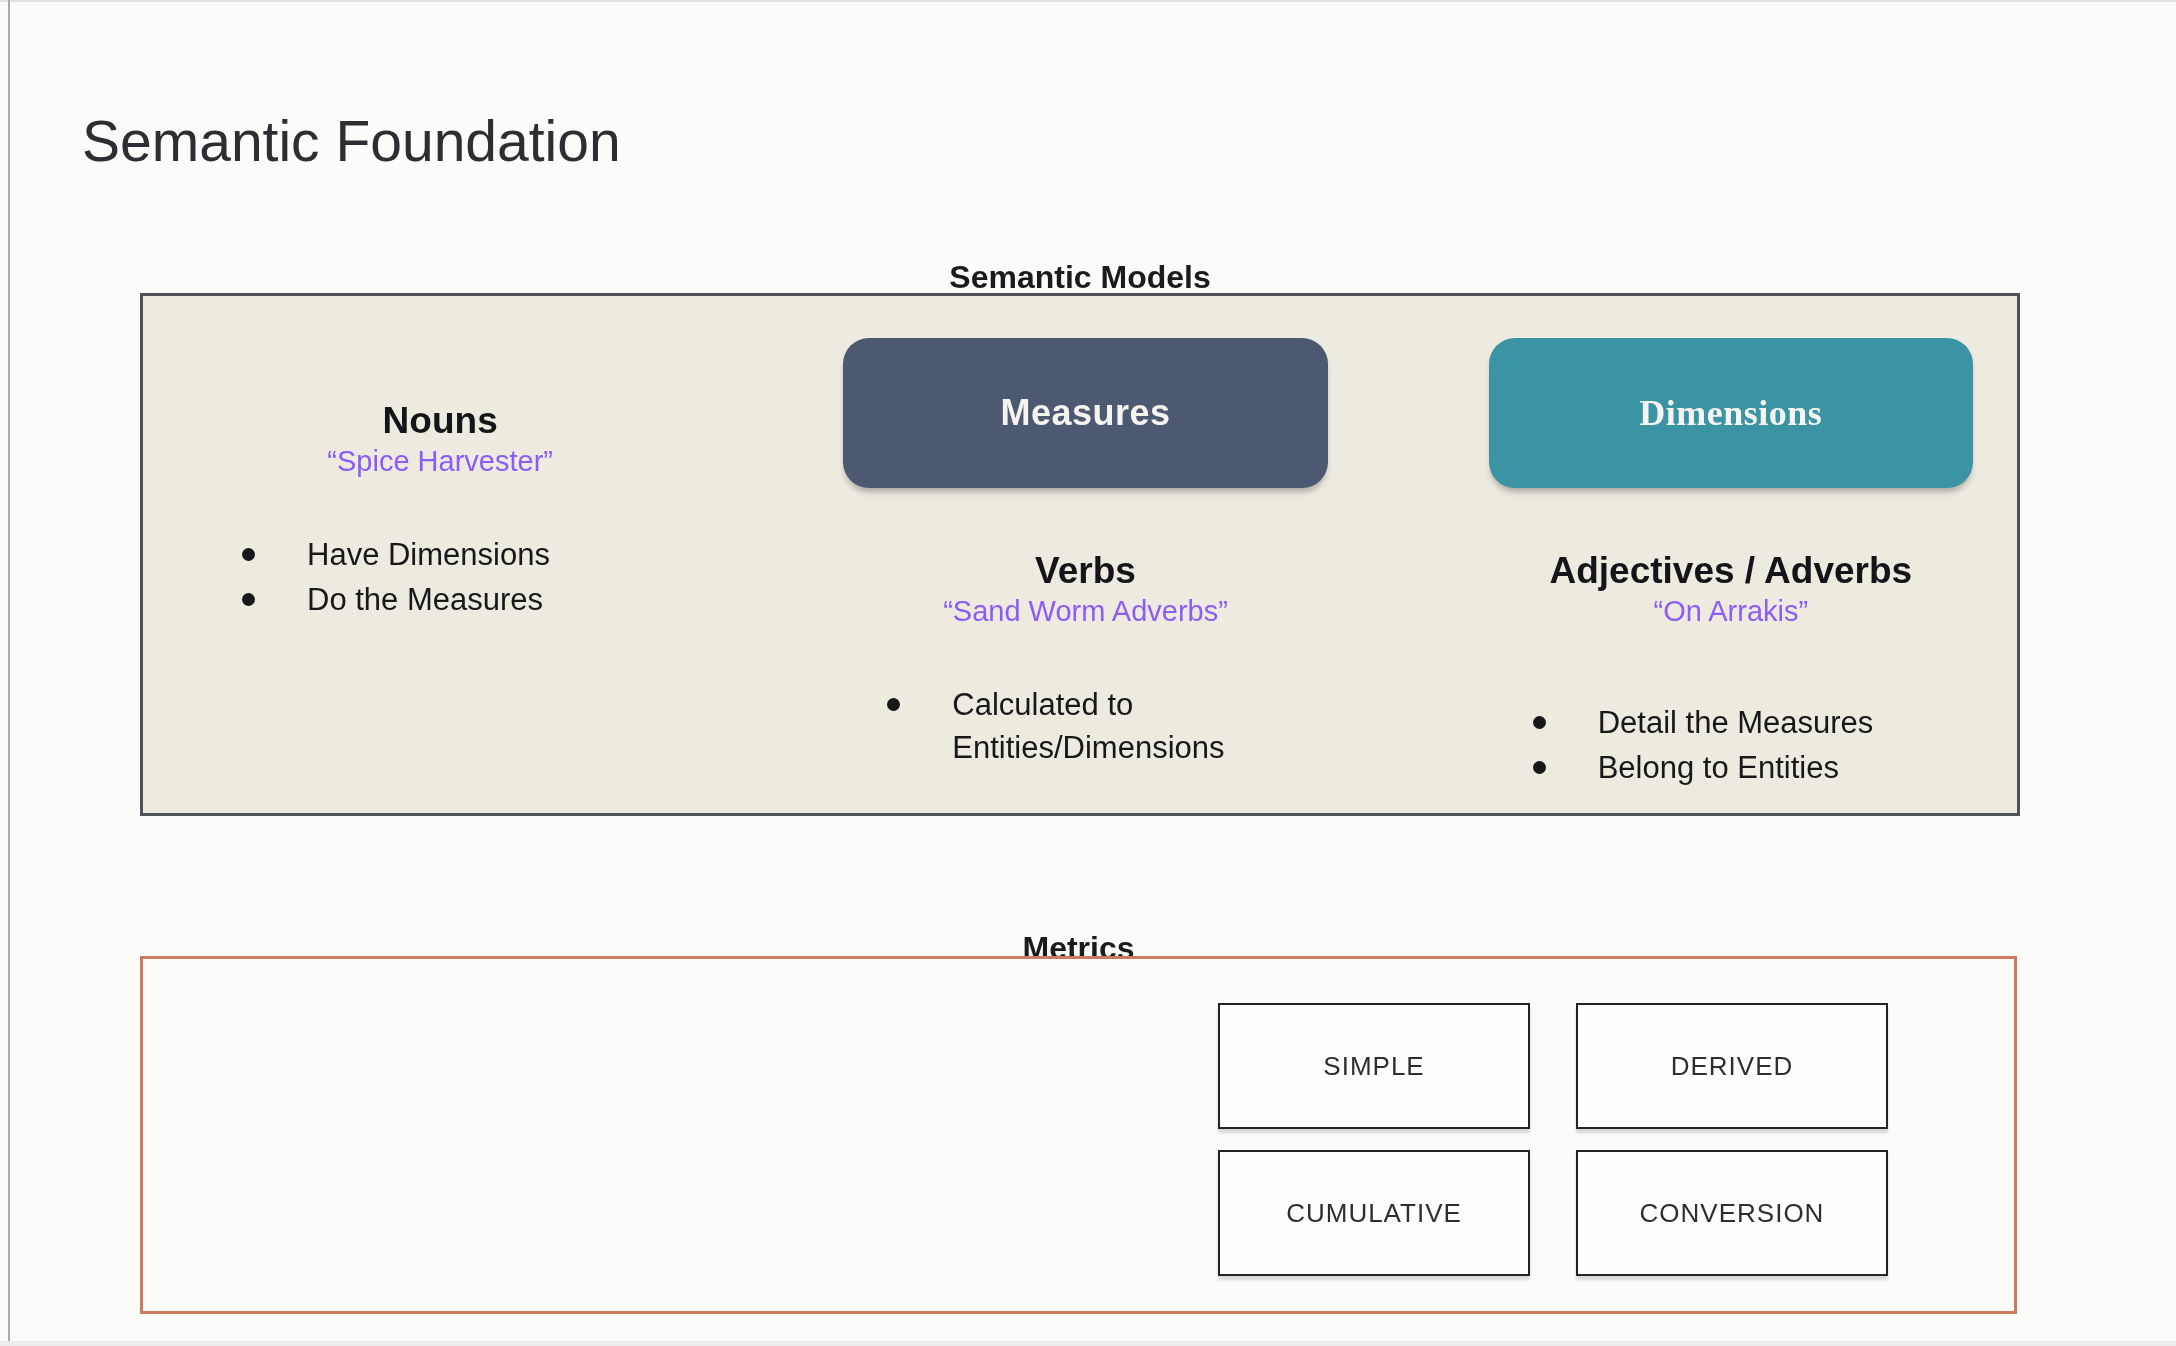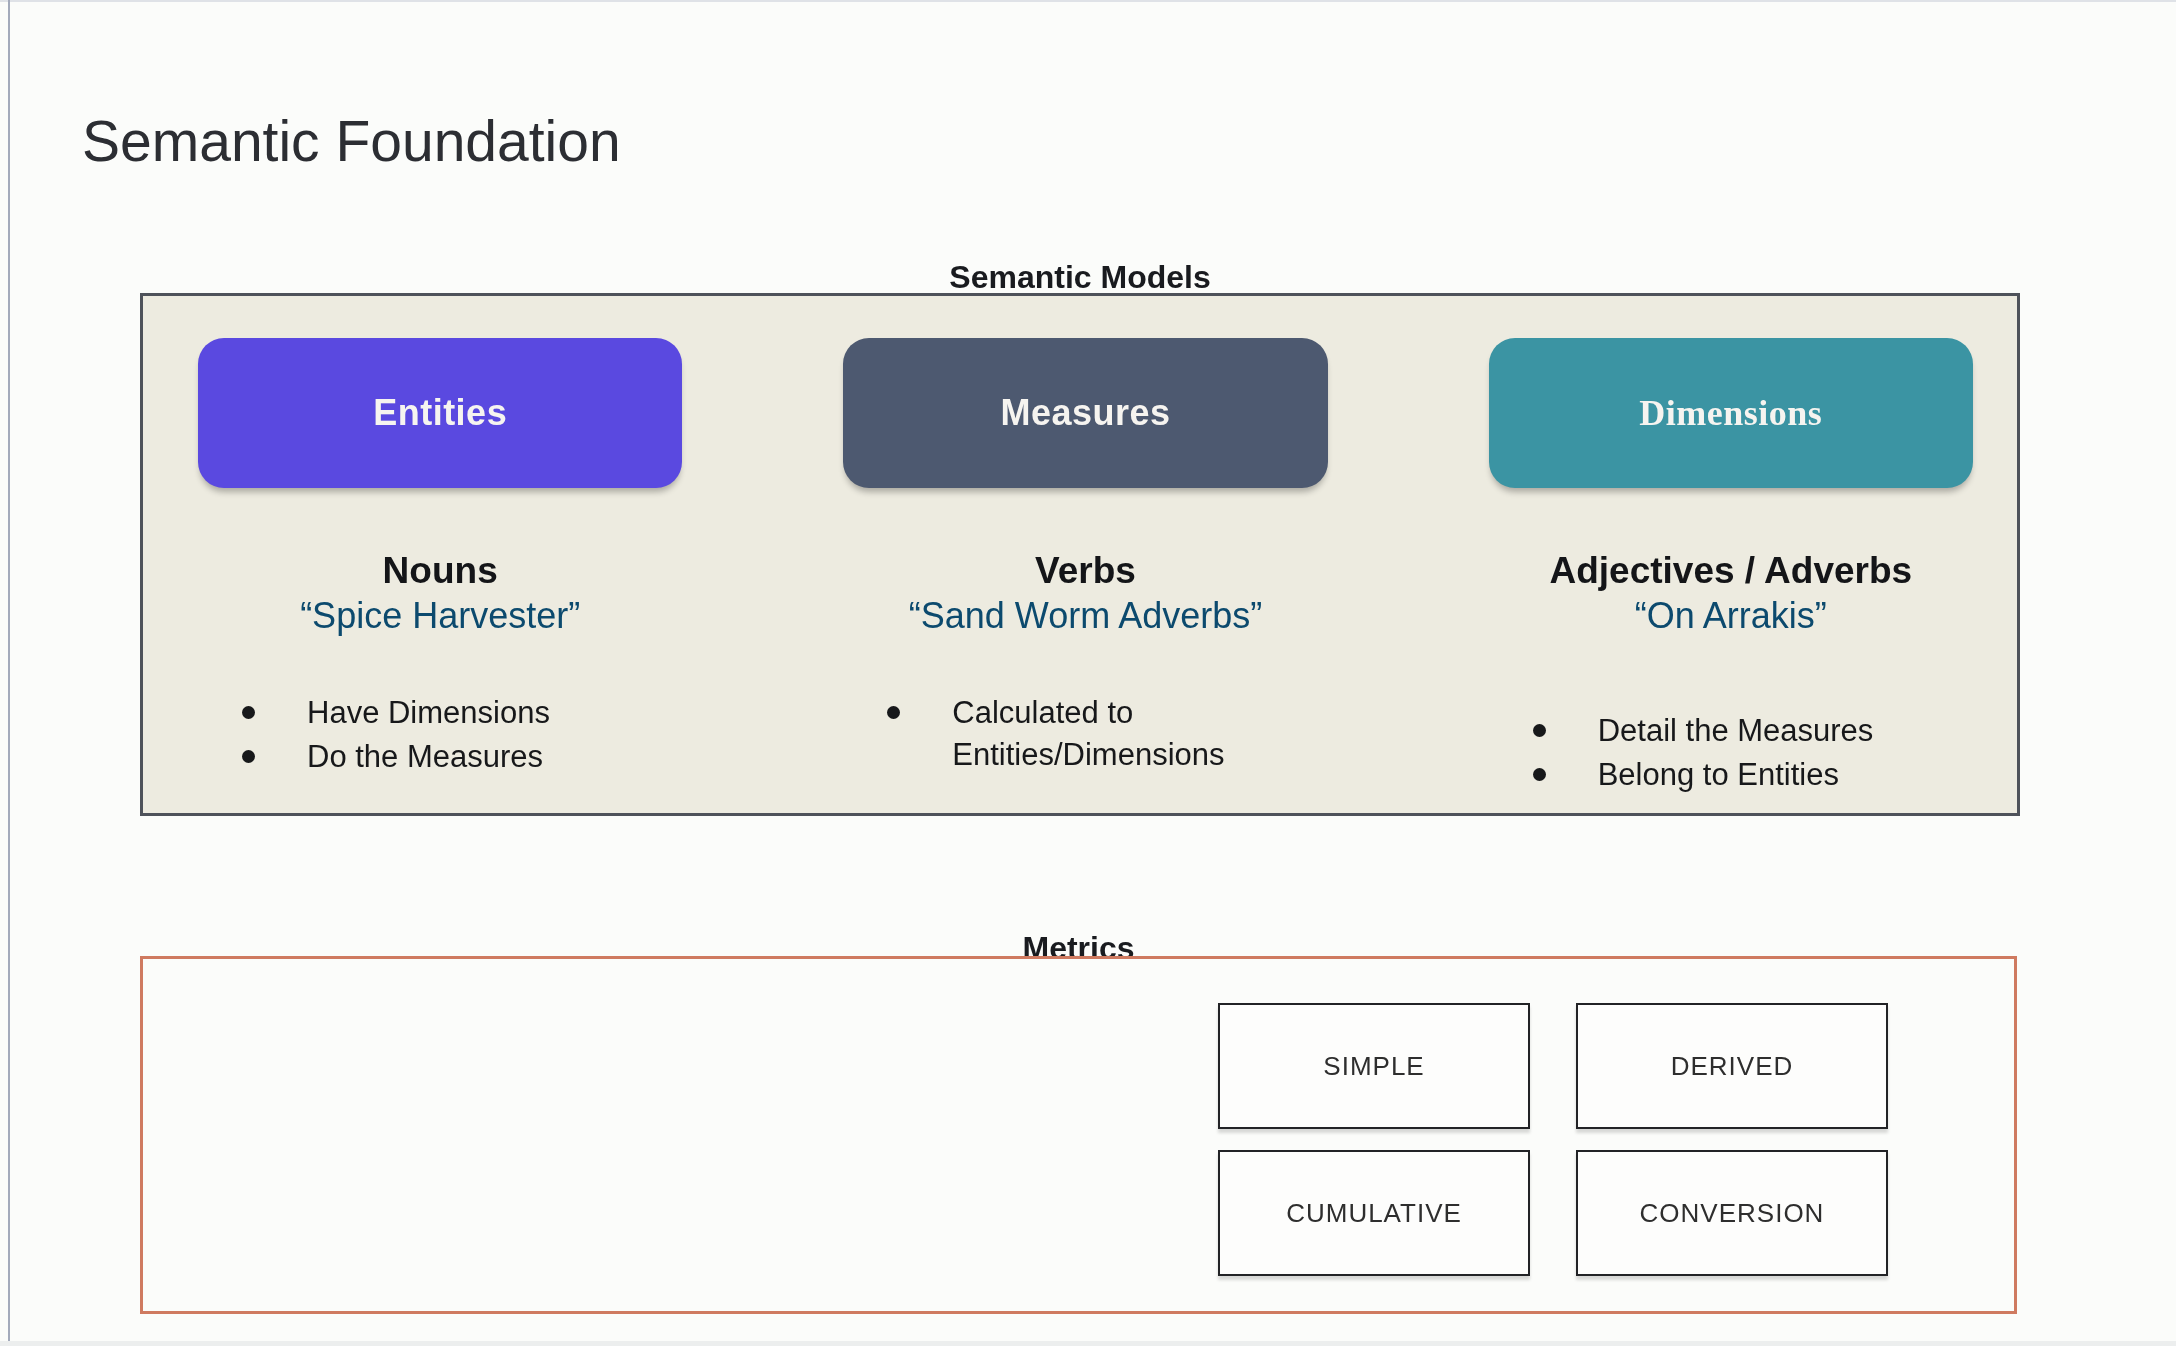--- a/index.html
+++ b/index.html
@@ -35,21 +35,21 @@
     display:flex;gap:161px;padding:42px 44px 0 55px;
   }
   .model-col{flex:1 1 0;display:flex;flex-direction:column;align-items:center;}
   .model-btn{
     width:100%;height:150px;border-radius:26px;
     display:flex;align-items:center;justify-content:center;
     font-size:36px;font-weight:700;color:#f6f4f0;letter-spacing:0.5px;
     box-shadow:0 6px 6px -2px rgba(0,0,0,0.28);
   }
   .pos-heading{margin-top:64px;font-size:37px;font-weight:700;color:#141518;line-height:1;}
-  .quote{margin-top:7px;font-size:36px;color:#0c4a6e;line-height:1.1;}
+  .quote{margin-top:7px;font-size:29px;color:#8b5cf6;line-height:1.1;}
   ul.bullets{
     list-style:none;margin:56px 0 0 0;padding:0;
     align-self:flex-start;margin-left:44px;
   }
   ul.bullets.shift-down{margin-top:74px;}
   ul.bullets li{display:flex;gap:52px;font-size:31px;line-height:1.38;color:#17181a;}
   ul.bullets li + li{margin-top:2px;}
   .dot{flex:0 0 auto;width:13px;height:13px;border-radius:50%;background:#17181a;margin-top:14px;}
   .bullet-text{white-space:pre-line;}
 
@@ -81,21 +81,20 @@
   <div class="edge-left"></div>
   <div class="edge-bottom"></div>
 
   <h1 class="slide-title">Semantic Foundation</h1>
 
   <div class="section-heading models-heading">Semantic Models</div>
 
   <div class="models-panel">
 
     <div class="model-col">
-      <div class="model-btn" style="background: rgb(90, 73, 224);">Entities</div>
       <div class="pos-heading">Nouns</div>
       <div class="quote">“Spice Harvester”</div>
       <ul class="bullets">
         <li>
           <span class="dot"></span>
           <span class="bullet-text">Have Dimensions</span>
         </li>
         <li>
           <span class="dot"></span>
           <span class="bullet-text">Do the Measures</span>

